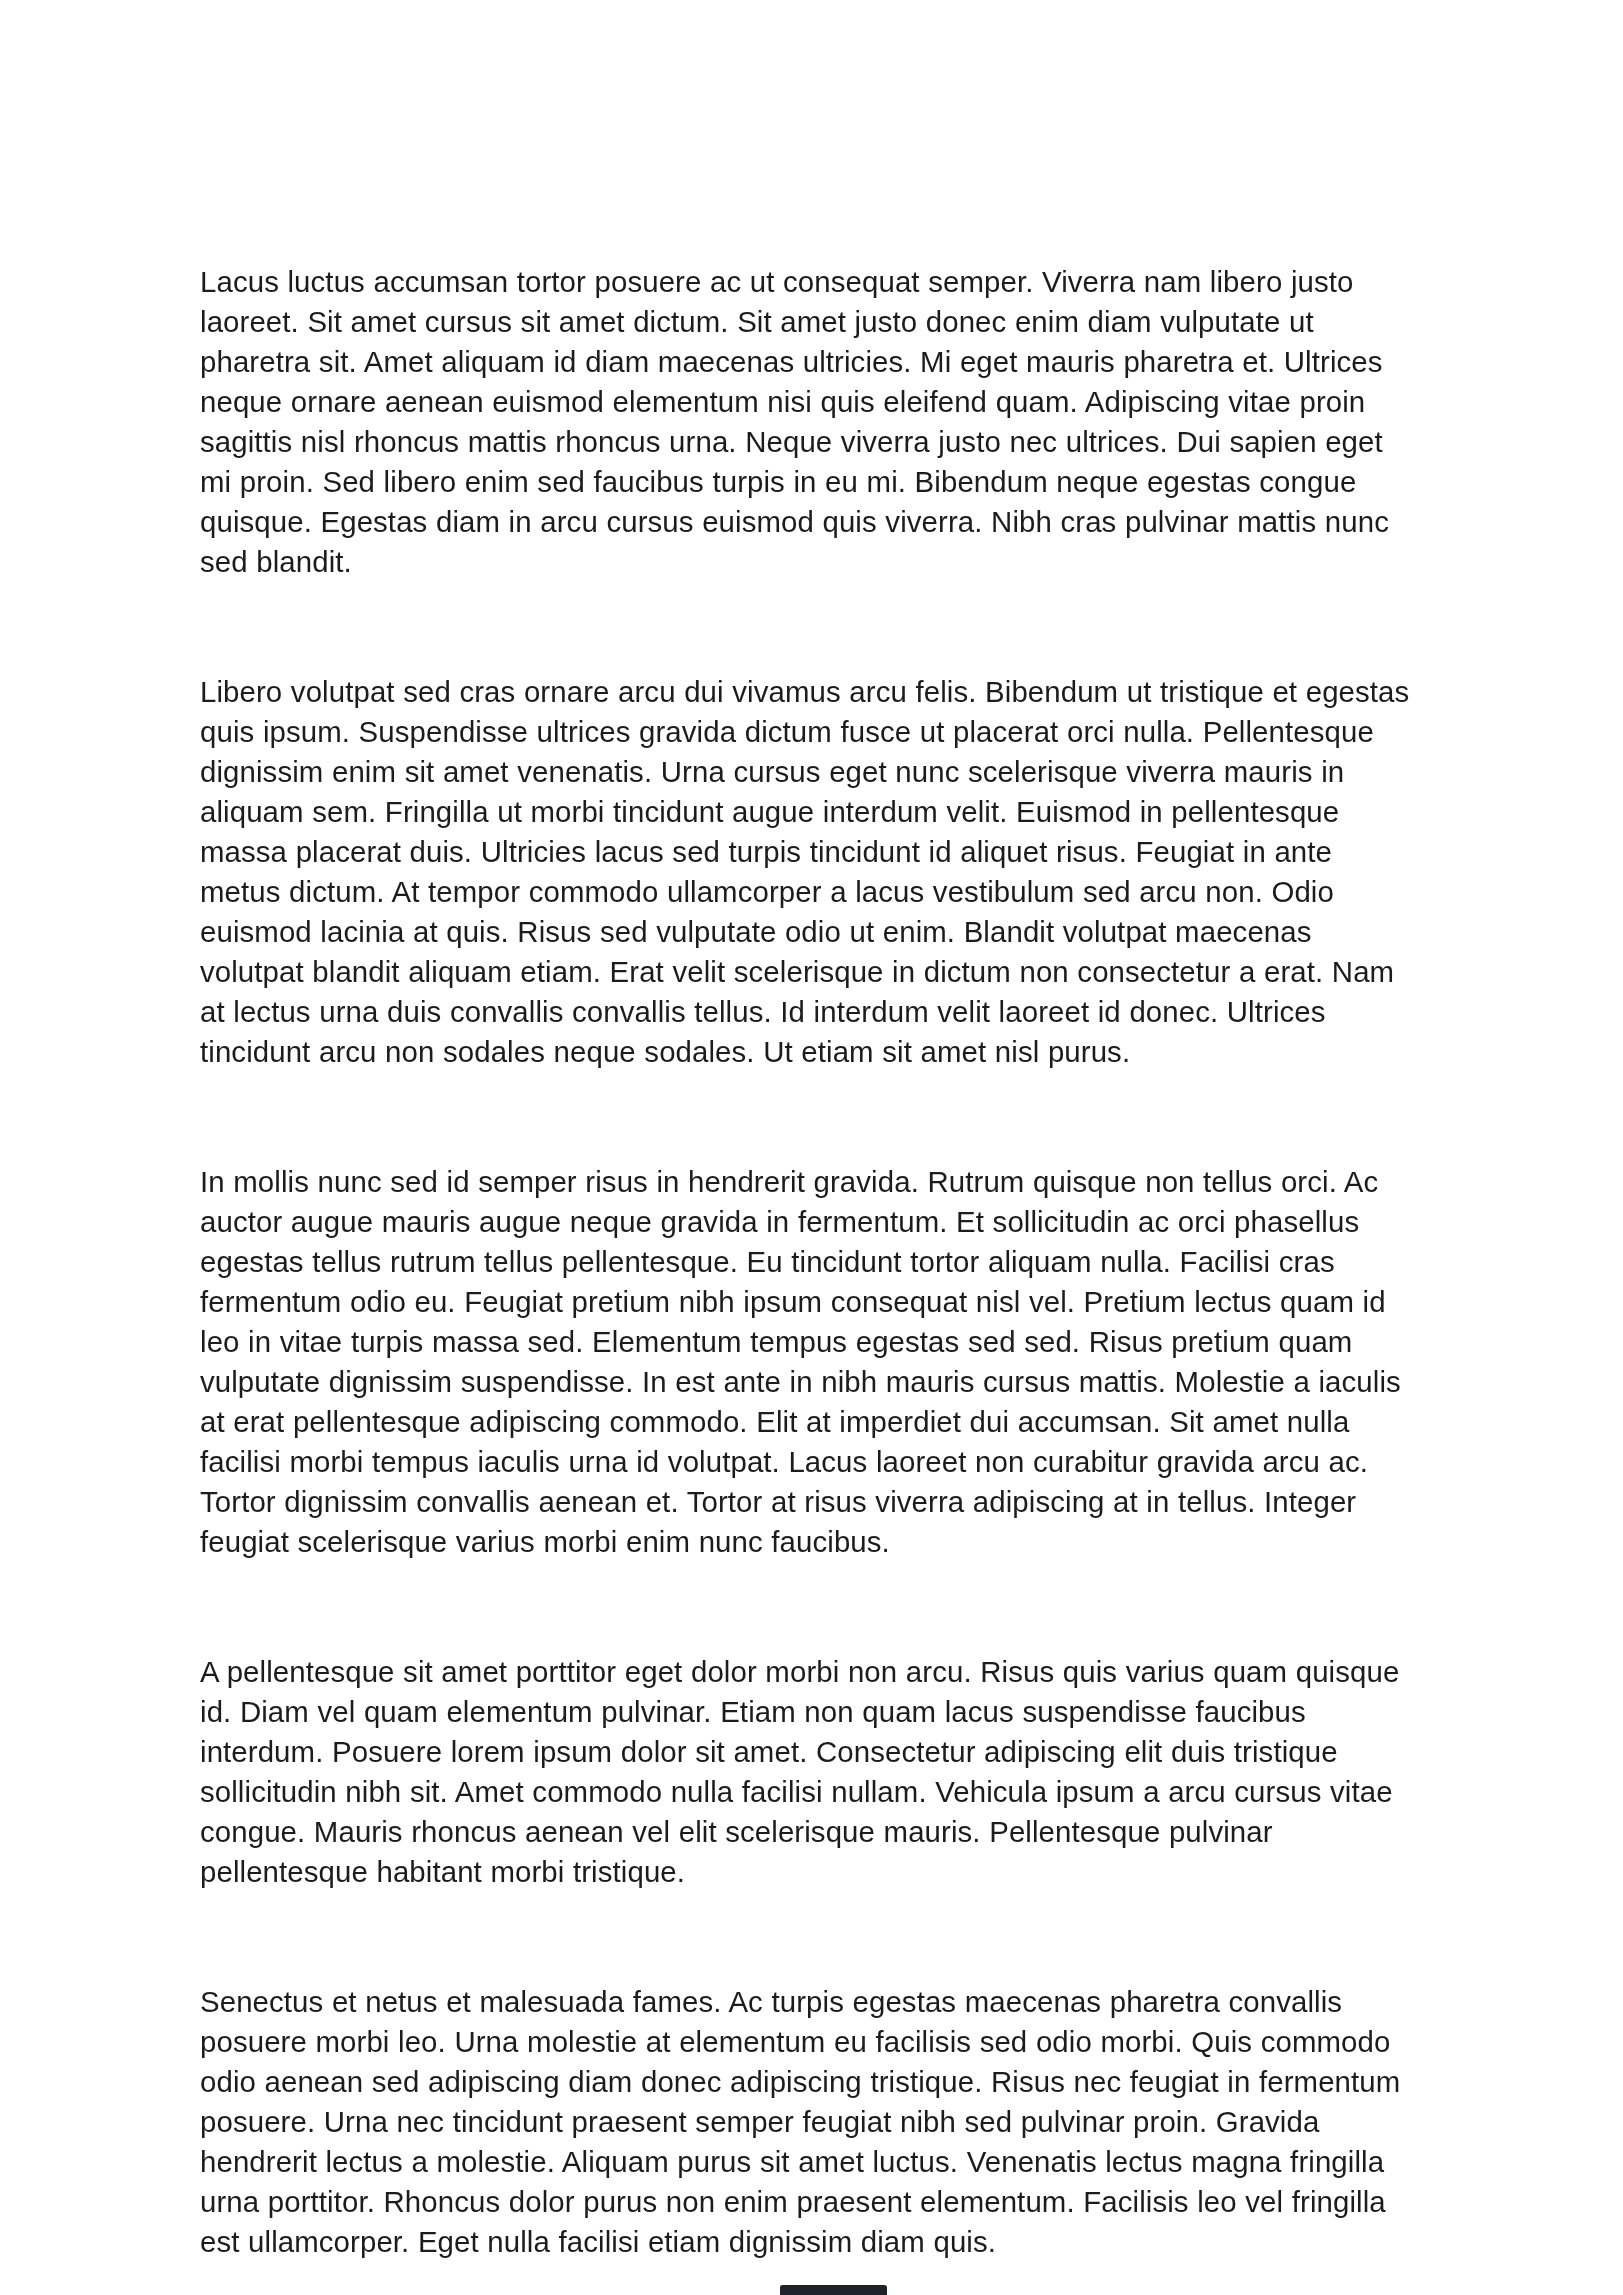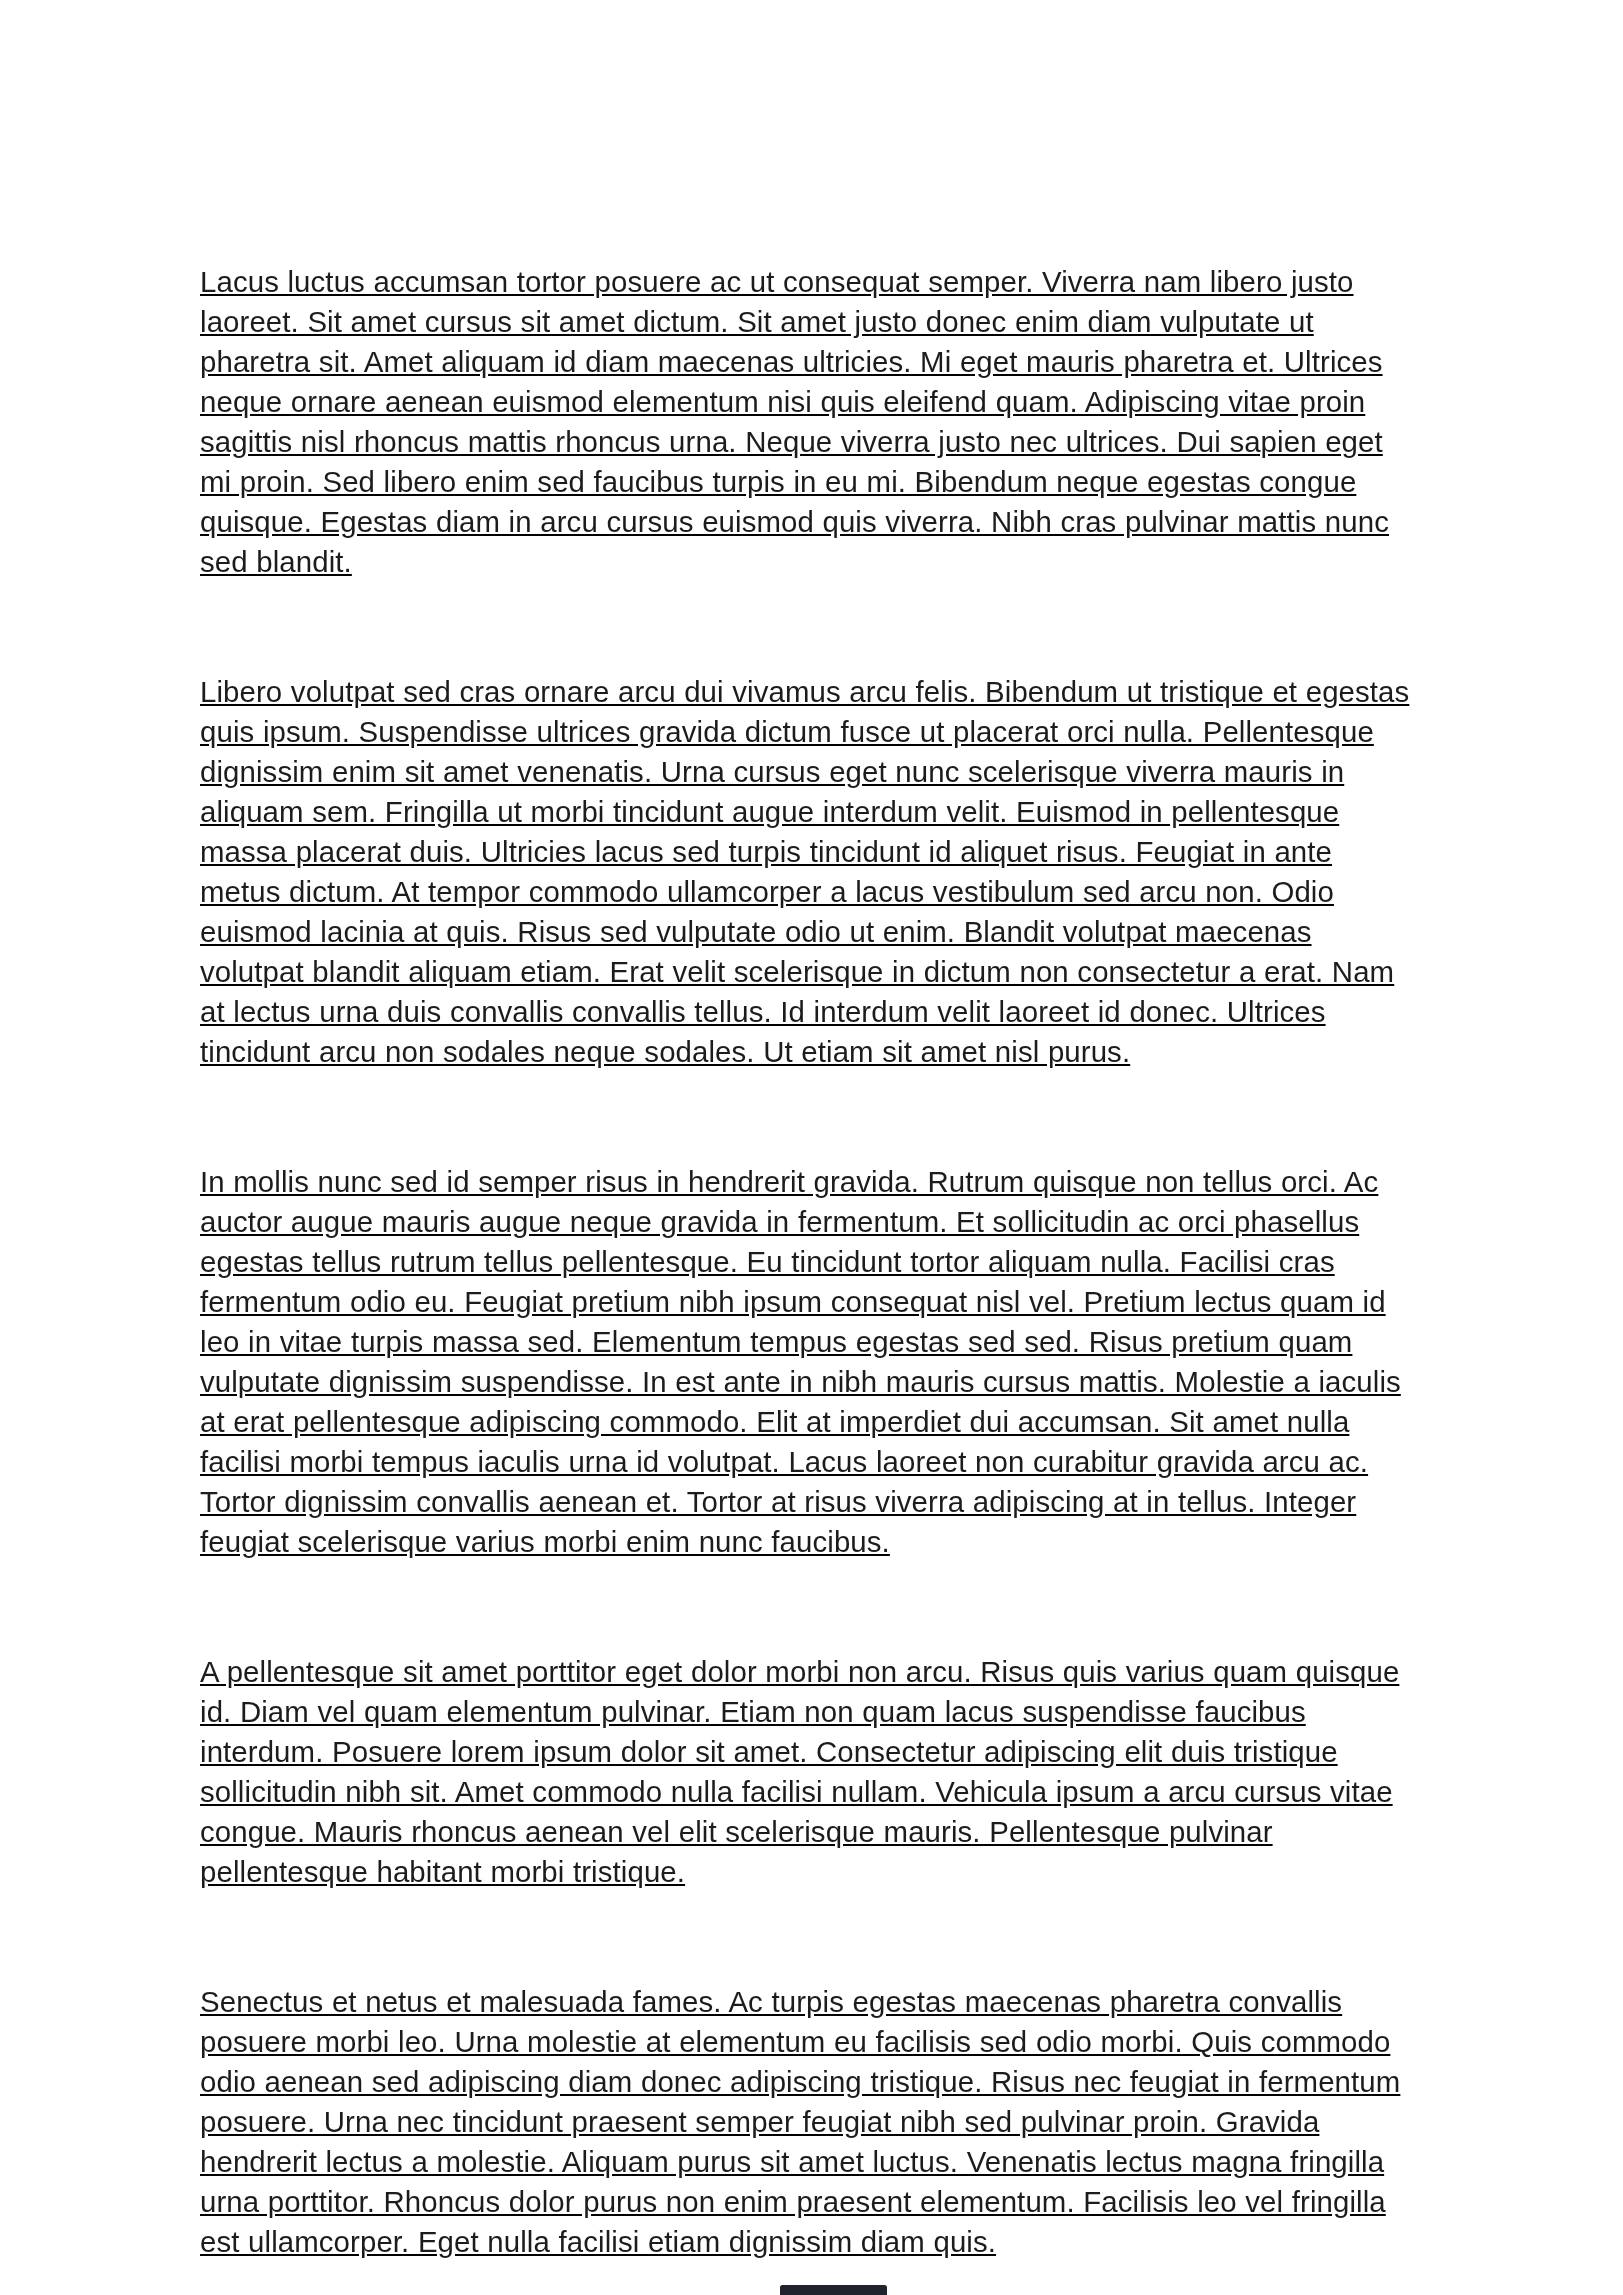--- a/index.html
+++ b/index.html
@@ -16,21 +16,20 @@
   }
   .page {
     position: absolute;
     left: 0;
     top: 0;
     width: 1404px;
     height: 2295px;
     background: #ffffff;
     box-sizing: border-box;
     padding: 262px 209px 0 200px;
-    text-decoration: underline;
   }
   .para {
     margin: 0 0 90px 0;
     width: 1214px;
     font-size: 29.4px;
     line-height: 40px;
     letter-spacing: 0.1px;
     color: #1c1c1c;
     text-align: left;
     word-spacing: 0.3px;

